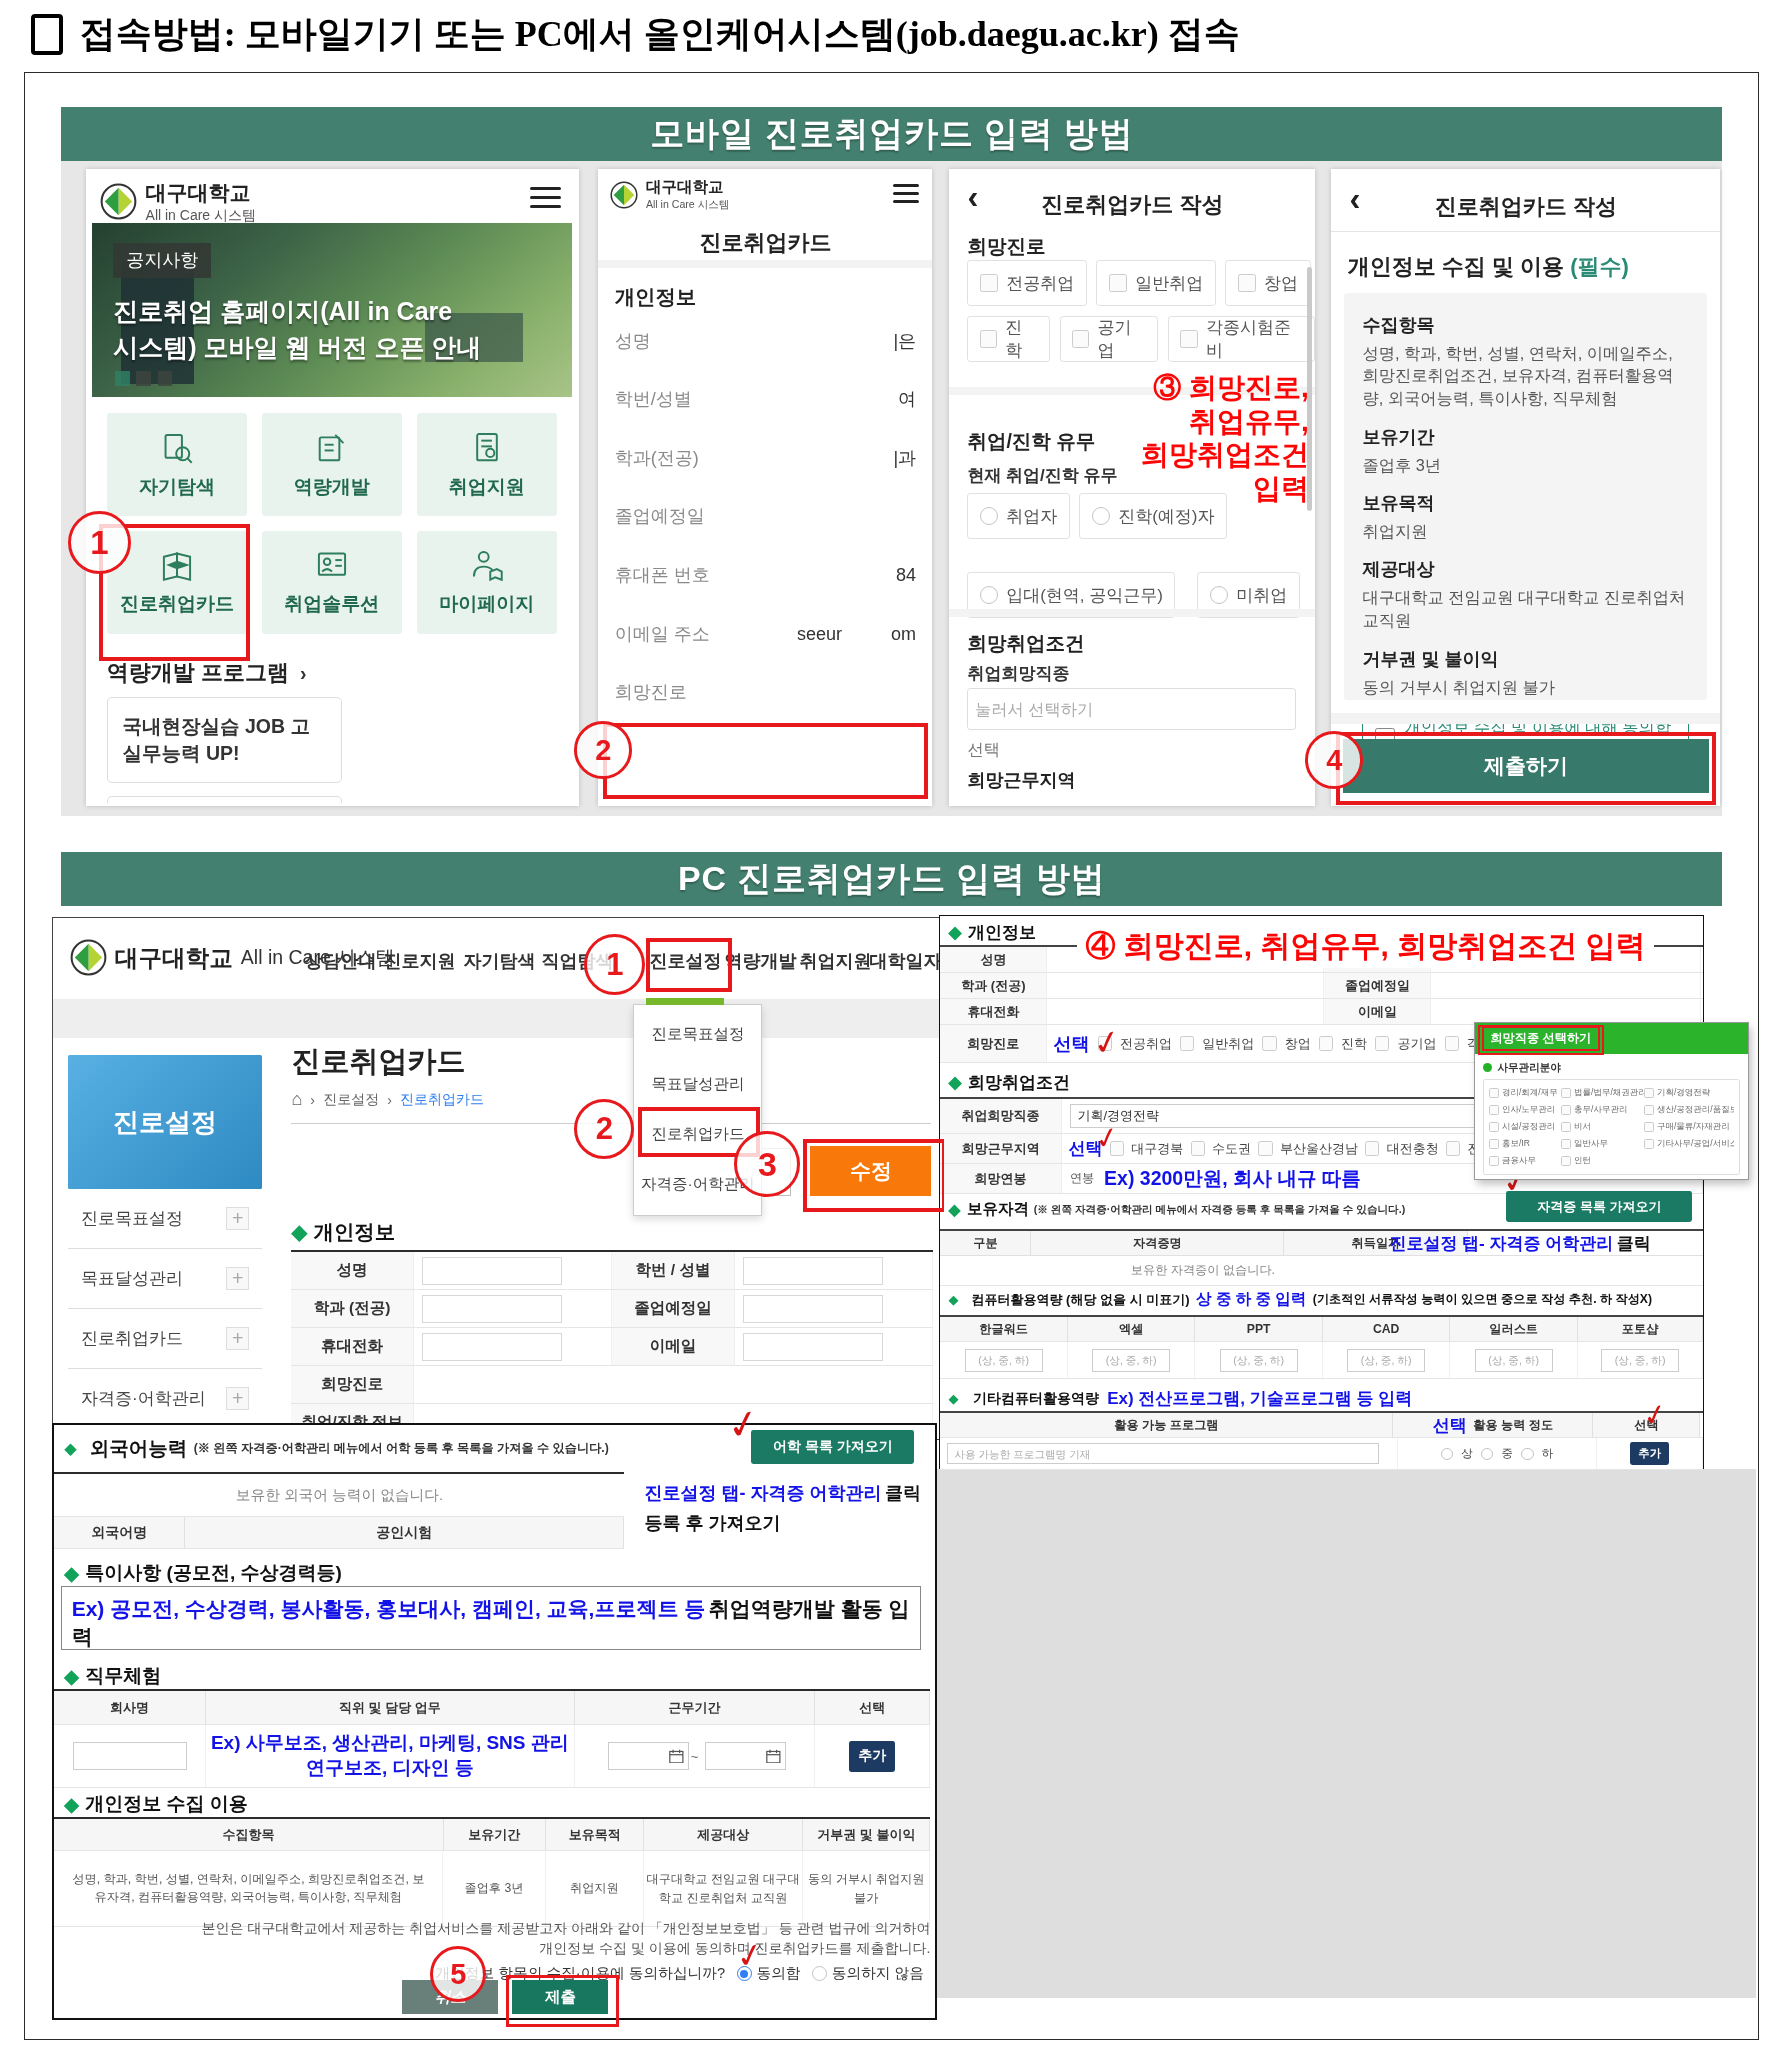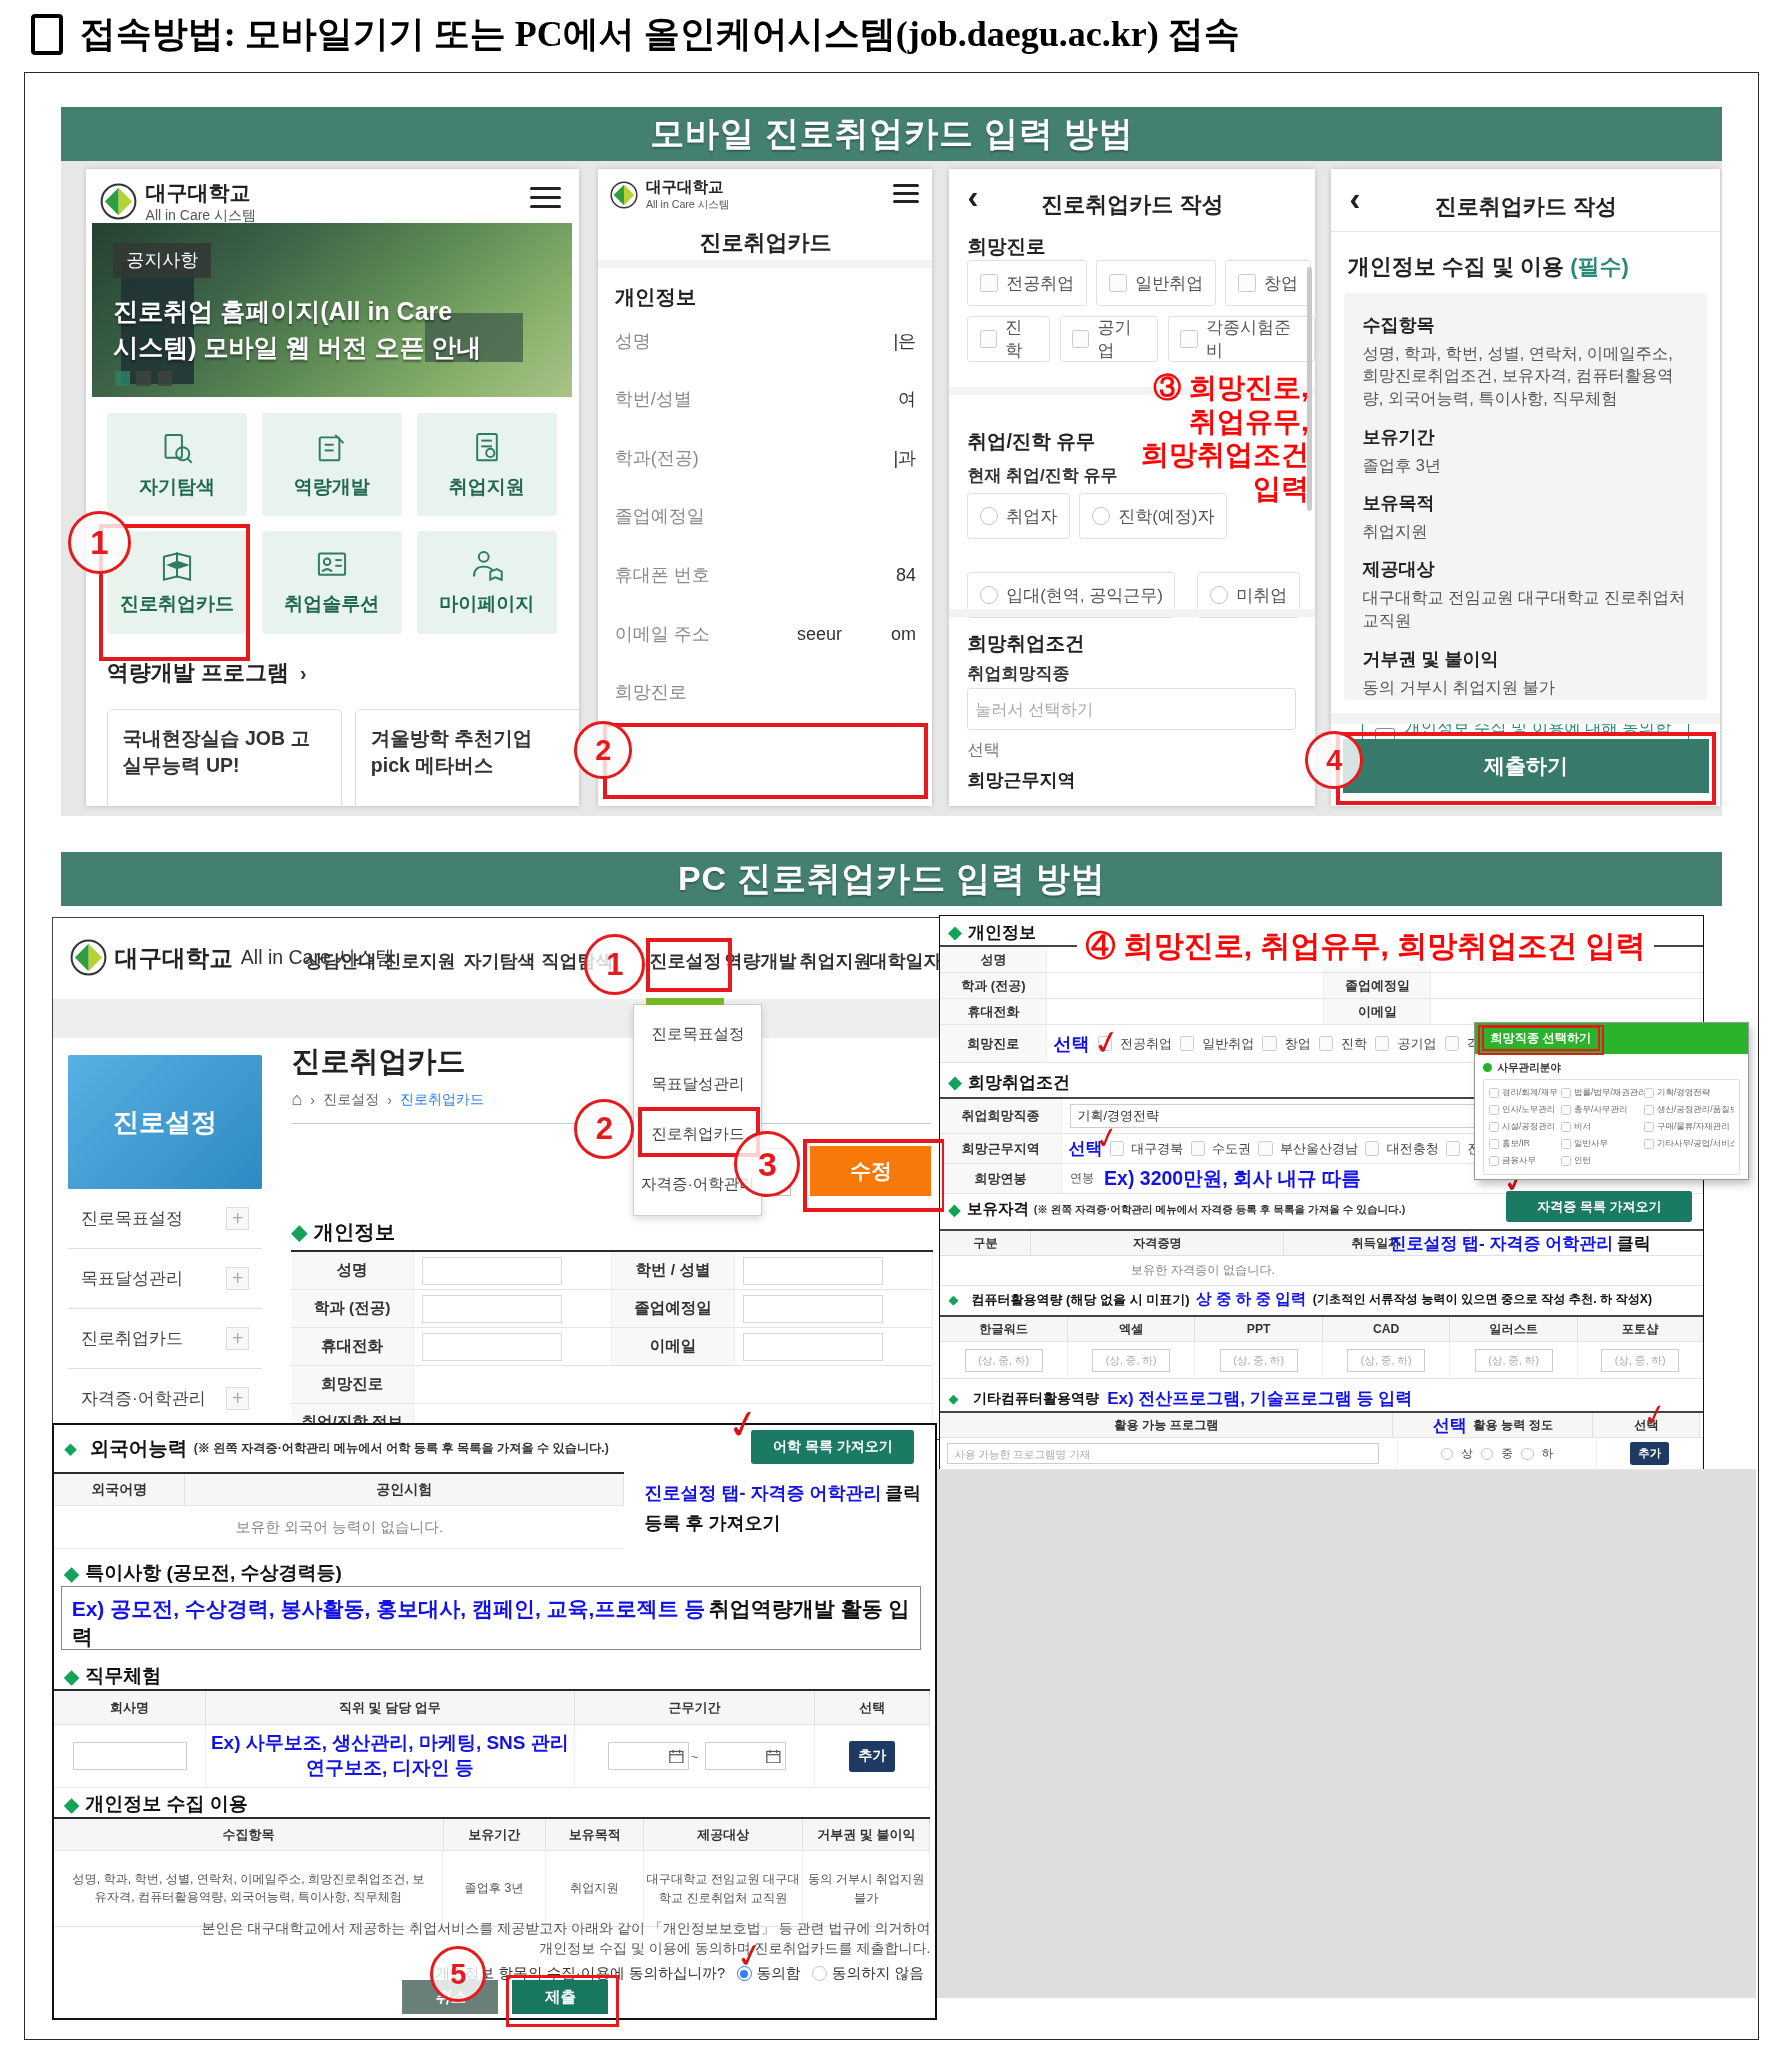--- a/index.html
+++ b/index.html
@@ -28,21 +28,21 @@
   .hero .bld2{position:absolute;right:49px;top:90px;width:98px;height:49px;background:#3a554a;opacity:.7;}
   .badge{position:absolute;left:21px;top:19.5px;background:rgba(50,55,52,.85);color:#fff;font-size:18px;padding:5.7px 13px;}
   .hero-t{position:absolute;left:21px;top:70px;color:#fff;font-size:25px;font-weight:600;line-height:1.45;text-shadow:0 1.6px 2.4px rgba(0,0,0,.45);}
   .dots{position:absolute;left:23px;bottom:11.4px;display:flex;gap:6.5px;}
   .dots i{width:14.7px;height:14.7px;background:#3d443e;opacity:.85;}
   .dots i.on{background:#2f7f63;}
   .tiles{position:absolute;left:21px;top:244px;width:450px;display:grid;grid-template-columns:1fr 1fr 1fr;grid-gap:14.7px;}
   .tile{height:103px;background:#e9f3ed;border-radius:3.3px;display:flex;flex-direction:column;align-items:center;justify-content:center;gap:8.1px;}
   .tile .lb{font-size:19px;font-weight:bold;color:#20684e;}
   .prog-h{position:absolute;left:21px;top:489px;font-size:22px;font-weight:bold;color:#222;display:flex;gap:11px;align-items:center;}
-  .cards{position:absolute;left:21px;top:540px;right:0;display:flex;gap:13px;overflow:hidden;height:106px;}
+  .cards{position:absolute;left:21px;top:528px;right:0;display:flex;gap:13px;overflow:hidden;height:106px;flex-direction:column;}
   .card{min-width:204px;width:204px;background:#fff;border:0.8px solid #ddd;border-radius:4.9px;padding:14.7px;font-size:19.5px;font-weight:600;color:#333;line-height:1.4;}
   
   .p2 .title,.p3 .title,.p4 .title{position:absolute;left:0;right:0;text-align:center;font-size:22px;font-weight:bold;color:#222;}
   .fieldrow{position:absolute;left:16.3px;right:16.3px;display:flex;justify-content:space-between;align-items:center;font-size:18px;}
   .fieldrow .fl{color:#8a8a8a;}
   .fieldrow .fv{color:#333;}
   .greenbtn{position:absolute;background:#37796a;color:#fff;font-weight:bold;display:flex;align-items:center;justify-content:center;}
   .redbox{position:absolute;border:4.9px solid #e8191c;z-index:5;pointer-events:none;}
   .step{position:absolute;display:flex;align-items:center;justify-content:center;border:3.3px solid #e8191c;border-radius:50%;color:#e8191c;font-weight:bold;background:rgba(255,255,255,.8);z-index:7;}
   .chip{display:flex;align-items:center;gap:8.1px;border:0.8px solid #e0e0e0;border-radius:3.3px;padding:0 11.4px;height:44px;font-size:17px;color:#555;background:#fff;}
@@ -765,26 +765,26 @@
     <div class="pc-left-bottom">
       <div class="abs" style="left:9.8px;top:9.8px;display:flex;align-items:center;gap:6.5px;white-space:nowrap;">
         <span class="dia" style="font-size:16.3px;">◆</span>
         <span style="font-weight:bold;font-size:19.5px;color:#111;">외국어능력</span>
         <span style="font-weight:bold;font-size:12.2px;color:#333;">(※ 왼쪽 자격증·어학관리 메뉴에서 어학 등록 후 목록을 가져올 수 있습니다.)</span>
       </div>
       <div class="tealbtn abs" style="left:697px;top:4.9px;width:163px;height:34px;font-size:14px;">어학 목록 가져오기</div>
       <div class="chk" style="left:673px;top:-23px;font-size:39px;">✓</div>
 
       <div class="tbl" style="left:0;top:47px;width:570px;">
+        <div class="trow" style="height:42px;">
+          <div style="width:570px;display:flex;align-items:center;justify-content:center;font-size:14.7px;color:#888;">보유한 외국어 능력이 없습니다.</div>
+        </div>
         <div class="trow" style="height:31px;">
           <div class="thead" style="width:130px;font-size:14px;">외국어명</div>
           <div class="thead" style="width:440px;font-size:14px;">공인시험</div>
-        </div>
-        <div class="trow" style="height:42px;">
-          <div style="width:570px;display:flex;align-items:center;justify-content:center;font-size:14.7px;color:#888;">보유한 외국어 능력이 없습니다.</div>
         </div>
       </div>
       <div class="abs" style="left:590px;top:54px;width:281px;line-height:28px;">
         <span class="blue" style="font-size:18px;">진로설정 탭- 자격증 어학관리</span>
         <span style="font-size:18px;font-weight:bold;color:#111;">클릭</span>
         <div style="font-size:18px;font-weight:bold;color:#111;">등록 후 가져오기</div>
       </div>
 
       <div class="sect abs" style="left:9.8px;top:135px;font-size:19px;">
         <span class="dia">◆</span>

